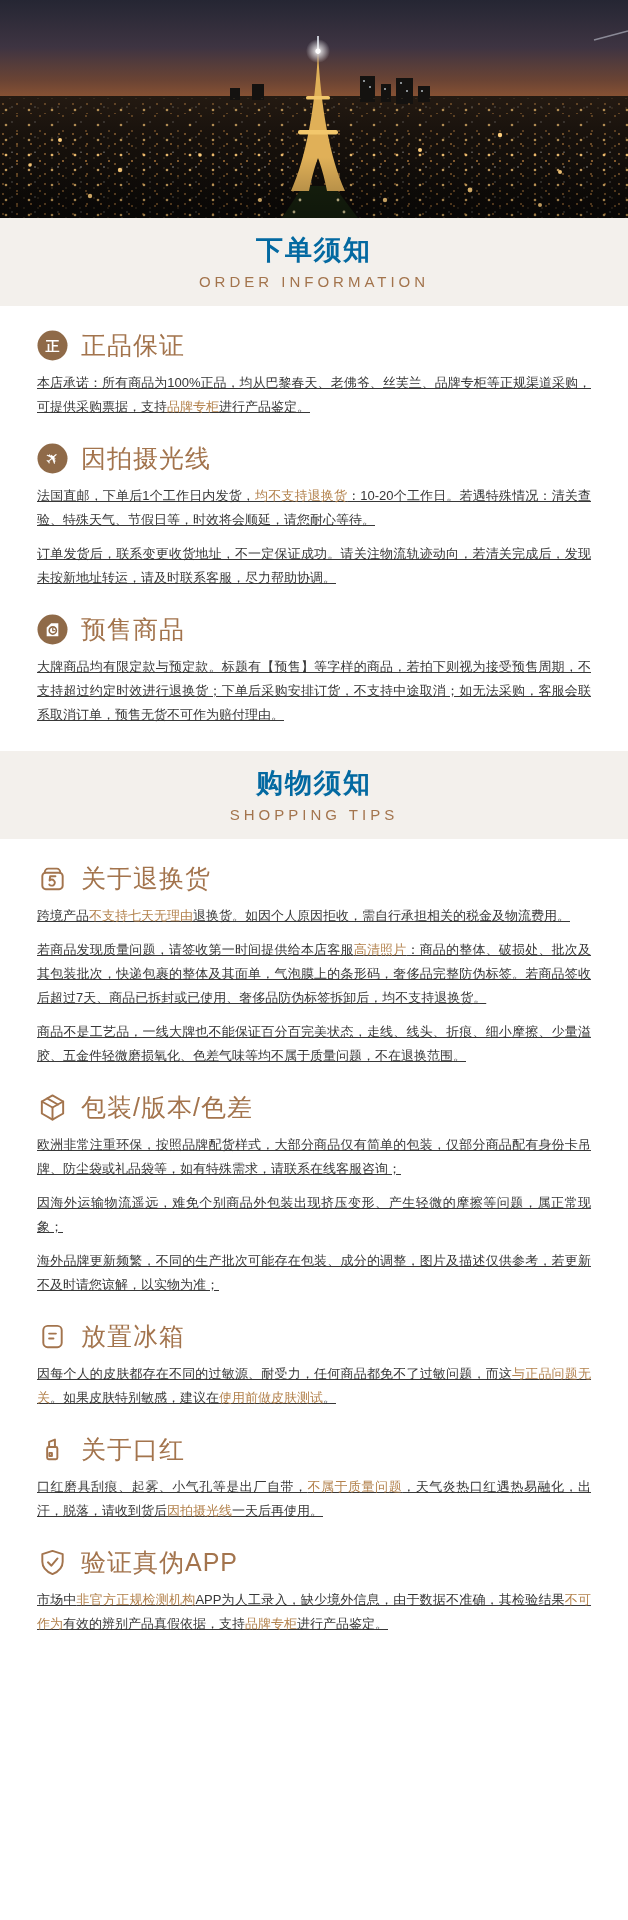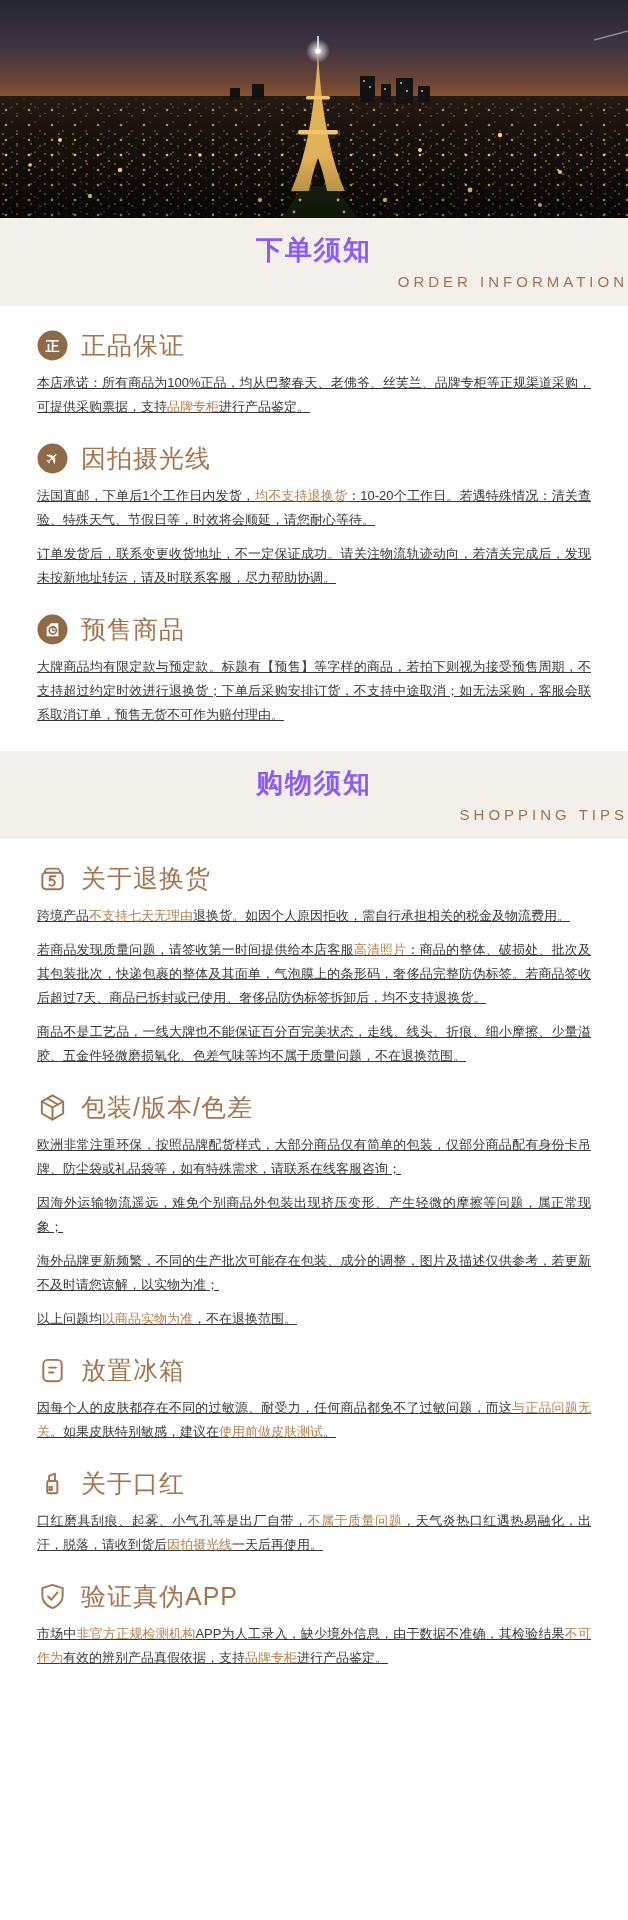--- a/index.html
+++ b/index.html
@@ -1,22 +1,22 @@
 <!DOCTYPE html>
 <html><head>
 <meta charset="utf-8">
 <style>
   html,body{margin:0;padding:0;background:#ffffff;}
   body{font-family:"Liberation Sans","DejaVu Sans",sans-serif;}
   .page{width:628px;height:1920px;overflow:hidden;background:#ffffff;margin:0 auto;position:relative;}
   .hero{width:628px;height:218px;overflow:hidden;background:#1b1720;}
   .hero svg{display:block;width:628px;height:218px;}
   .band{background:#f3f0ec;text-align:center;padding:16px 0 15px;}
-  .band-title{font-size:27px;font-weight:bold;color:#8b5cf6;letter-spacing:2px;line-height:33px;}
-  .band-sub{font-size:15px;color:#a3744d;letter-spacing:4px;margin-top:5px;line-height:19px;text-align:right;}
+  .band-title{font-size:27px;font-weight:bold;color:#0369a1;letter-spacing:2px;line-height:33px;}
+  .band-sub{font-size:15px;color:#a3744d;letter-spacing:4px;margin-top:5px;line-height:19px;}
   .content{padding:0 37px;}
   .content.last{padding-bottom:20px;}
   .sec{margin:0;}
   .sec-head{display:flex;align-items:center;gap:13px;margin-top:24px;}
   .ic{width:31px;height:31px;flex:0 0 auto;}
   .ic svg{display:block;width:31px;height:31px;}
   .ic .ol-stroke{stroke:#a3744d;stroke-width:2;fill:none;stroke-linejoin:round;stroke-linecap:round;}
   .sec-title{font-size:25px;color:#a3744d;font-weight:normal;margin:0;line-height:31px;letter-spacing:1px;}
   p.body{font-size:13px;line-height:24px;color:#383838;margin:10px 0 0;text-align:justify;word-break:break-all;text-decoration:underline;}
   p.body + p.body{}
@@ -203,21 +203,20 @@
                 <path d="M16 16 V28.5"></path>
                 <path d="M10.5 6.6 21.5 12.9"></path>
               </g>
             </svg>
           </span>
           <h3 class="sec-title">包装/版本/色差</h3>
         </div>
         <p class="body"><span>欧洲非常注重环保，按照品牌配货样式，大部分商品仅有简单的包装，仅部分商品配有身份卡吊牌、防尘袋或礼品袋等，如有特殊需求，请联系在线客服咨询；</span></p>
         <p class="body"><span>因海外运输物流遥远，难免个别商品外包装出现挤压变形、产生轻微的摩擦等问题，属正常现象；</span></p>
         <p class="body"><span>海外品牌更新频繁，不同的生产批次可能存在包装、成分的调整，图片及描述仅供参考，若更新不及时请您谅解，以实物为准；</span></p>
-        <p class="body"><span>以上问题均</span><span class="hl">以商品实物为准</span><span>，不在退换范围。</span></p>
       </section>
       <section class="sec">
         <div class="sec-head">
           <span class="ic">
             <svg viewBox="0 0 32 32">
               <g class="ol-stroke">
                 <rect x="6.5" y="5" width="19" height="22" rx="4.5"></rect>
                 <path d="M12.5 13 h7"></path>
                 <path d="M12.5 18 h4.5"></path>
               </g>

